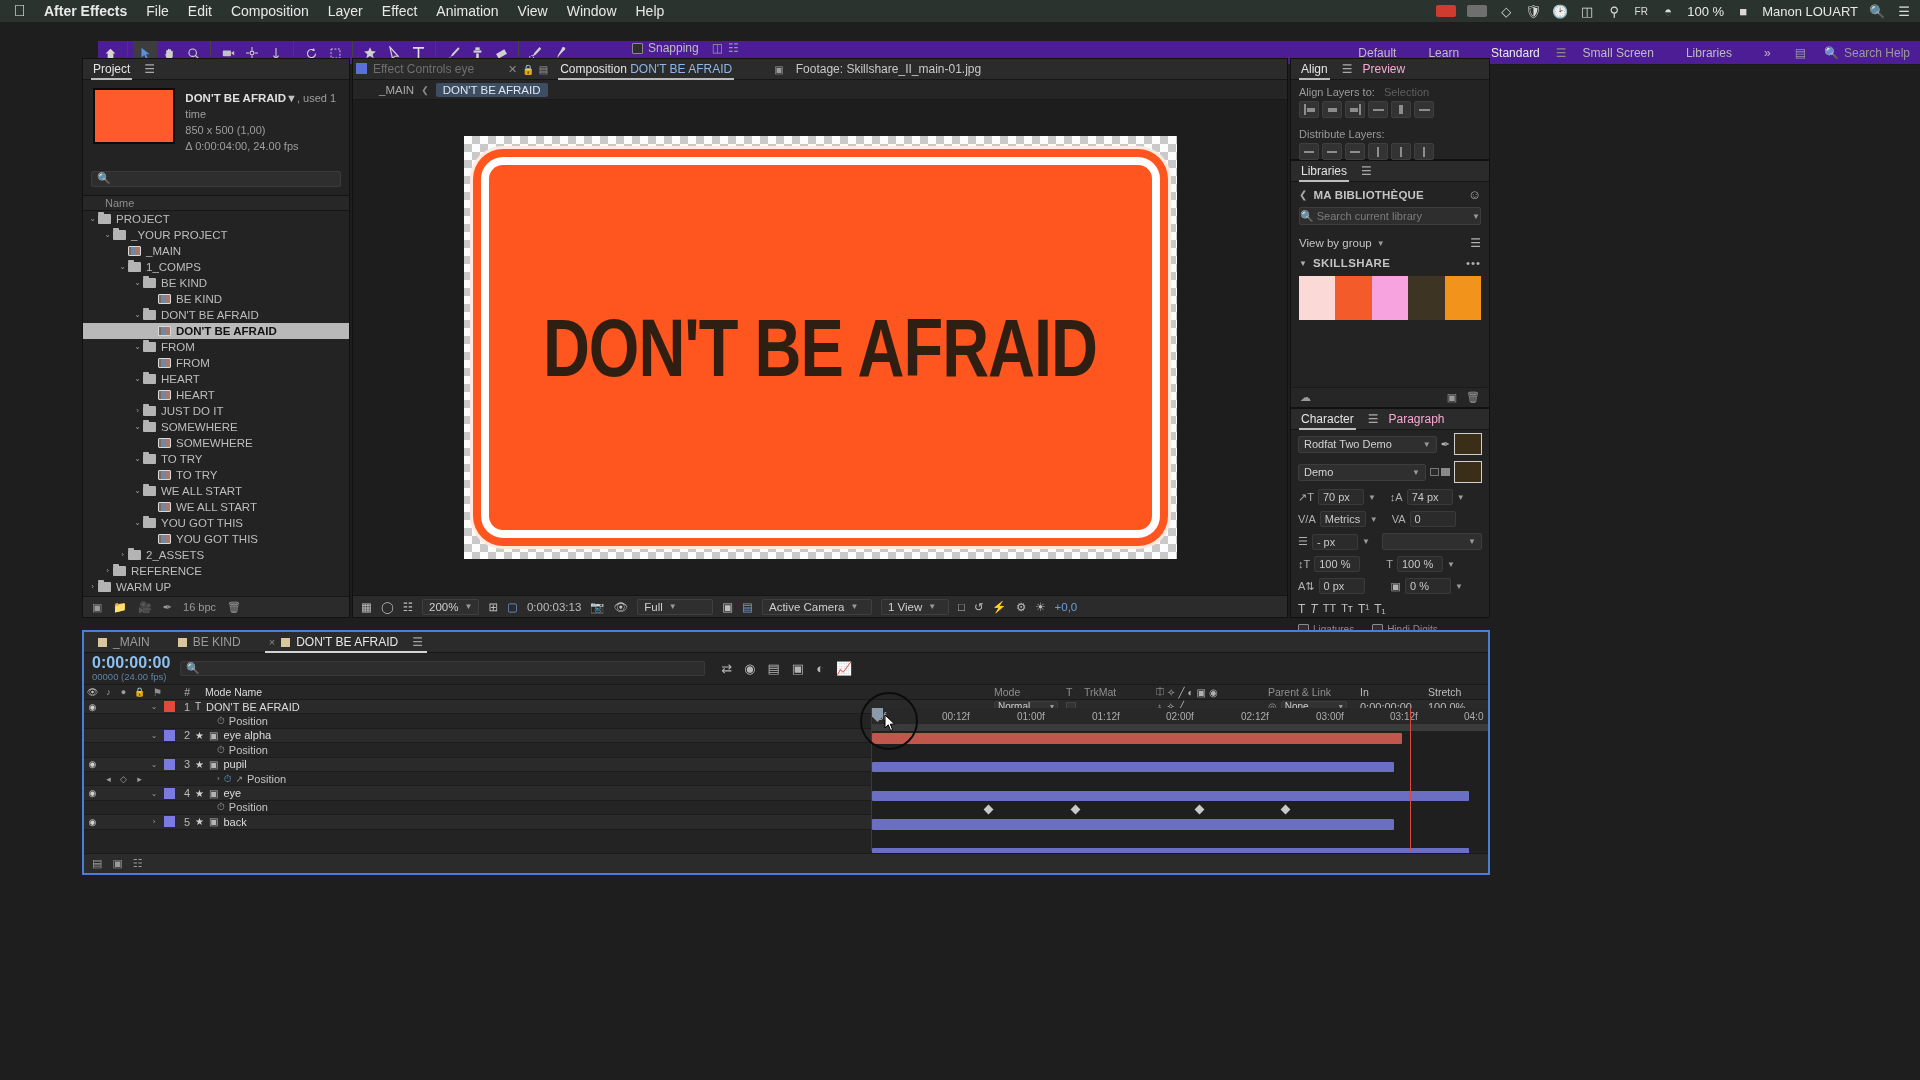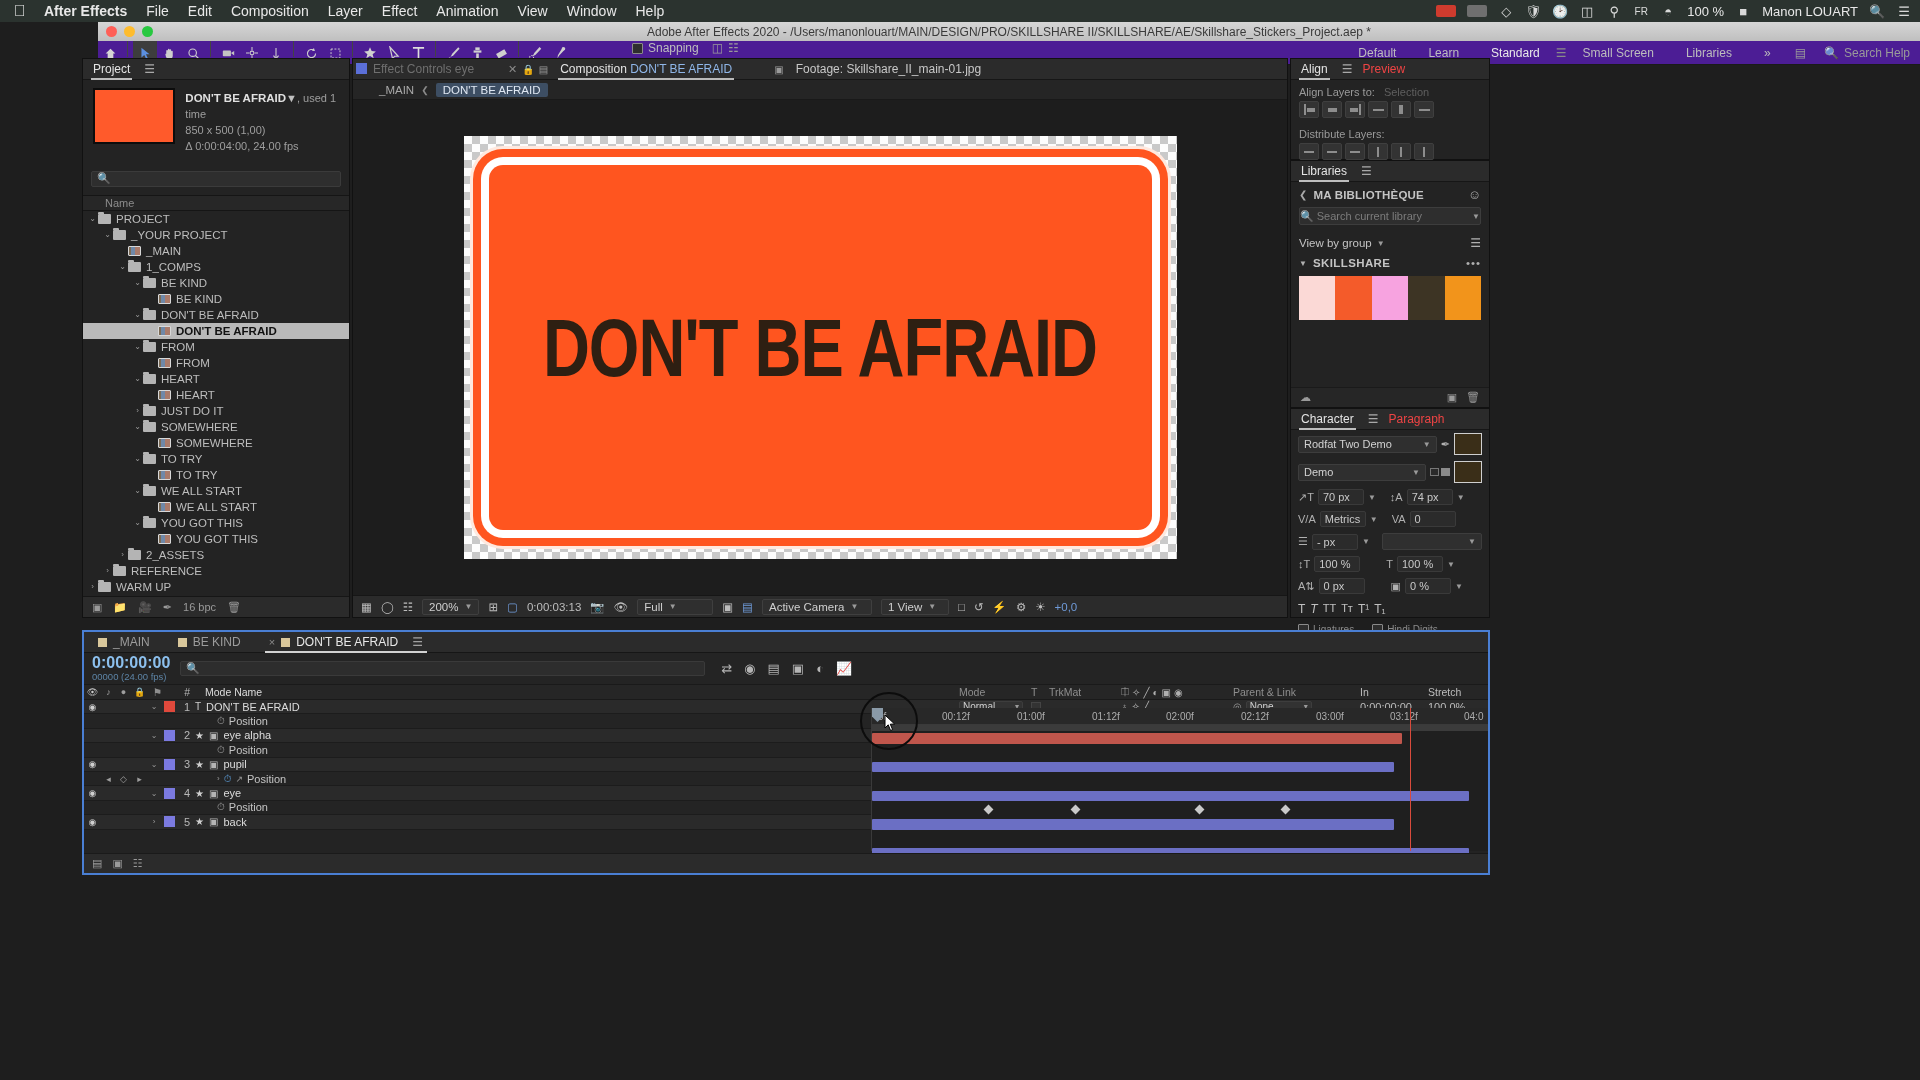--- a/index.html
+++ b/index.html
@@ -54,21 +54,21 @@
   .ws { position:absolute; right:0; top:0; height:24px; display:flex;
     align-items:center; gap:0; font-size:12px; }
   .ws .wsitem { padding:0 16px; color:#bdbdbd; line-height:24px;}
   .ws .wsitem.active { color:#e9e9e9; }
   .searchhelp { display:flex;align-items:center;gap:5px;padding:0 10px;color:#9a9a9a;}
 
   
   .panel { position:absolute; background:#232323; border:1px solid #111; }
   .ptabs { height:21px; background:#2b2b2b; display:flex; align-items:center;
     font-size:12px; border-bottom:1px solid #161616; }
-  .ptab { padding:0 10px; line-height:21px; color:#ef4444; position:relative;}
+  .ptab { padding:0 10px; line-height:21px; color:#f9a8d4; position:relative;}
   .ptab.active { color:#e4e4e4; }
   .ptab.active:after { content:""; position:absolute; left:8px; right:8px;
     bottom:0; height:2px; background:#bdbdbd; }
   .hamb { margin-left:4px; color:#a9a9a9; font-size:12px; }
 
   
   #projectPanel { left:82px; top:58px; width:268px; height:560px; }
   .proj-preview { padding:8px 10px; display:flex; gap:10px; }
   .thumb { width:93px; height:56px; background:#ff5a2b; border:2px solid #0c0c0c;}
   .proj-meta { font-size:11px; color:#9e9e9e; line-height:1.45; padding-top:2px;}
@@ -196,21 +196,21 @@
   .cLock{width:17px;text-align:center;color:#9e9e9e;font-size:9px;}
   .cLbl{width:19px;display:flex;justify-content:center;}
   .cLbl i{width:11px;height:11px;display:block;}
   .cTw{width:12px;text-align:center;font-size:8px;color:#9a9a9a;}
   .cNum{width:16px;text-align:right;padding-right:5px;color:#b8b8b8;}
   .cName{flex:1;display:flex;align-items:center;gap:5px;color:#dcdcdc;overflow:hidden;white-space:nowrap;}
   .cMode{width:72px;}
   .cT{width:18px;}
   .cTrk{width:72px;}
   .cSw{width:112px;display:flex;align-items:center;gap:3px;color:#b0b0b0;font-size:10px;}
-  .cPar{width:127px;}
+  .cPar{width:92px;}
   .cIn{width:68px;color:#bdbdbd;}
   .cStr{width:60px;color:#bdbdbd;}
   .mini { background:#323232;border:1px solid #3d3d3d;border-radius:2px;
     height:12px;display:flex;align-items:center;justify-content:space-between;
     padding:0 3px;font-size:10px;color:#cfcfcf;margin-right:6px;}
   .val { color:#8cc0ee; font-size:10.5px; }
   .val.red { color:#e05a4a; }
 
   
   .tgraph { position:absolute; left:787px; top:76px; right:0; bottom:22px;
@@ -261,28 +261,20 @@
       <span class="sysicon" style="font-size:10px;">FR</span>
       <span class="sysicon">◓</span>
       <span>100 %</span>
       <span class="sysicon">■</span>
       <span>Manon LOUART</span>
       <span class="sysicon">🔍</span>
       <span class="sysicon">☰</span>
     </span>
   </div>
 
-  <div class="titlebar">
-    <span class="traffic">
-      <i style="background:#ff5f57;"></i>
-      <i style="background:#febc2e;"></i>
-      <i style="background:#28c840;"></i>
-    </span>
-    <span>Adobe After Effects 2020 - /Users/manonlouart/MAIN/DESIGN/PRO/SKILLSHARE II/SKILLSHARE/AE/Skillshare_Stickers_Project.aep *</span>
-  </div>
 
   <div class="toolbar">
     <div class="tool">
       <svg width="13" height="13" viewBox="0 0 16 16">
           <path d="M8 2 L14 8 H11.5 V14 H4.5 V8 H2 Z" fill="#d5d5d5"></path>
         </svg>
     </div>
     <div class="tb-sep"></div>
     <div class="tool sel">
       <svg width="11" height="13" viewBox="0 0 12 16">

